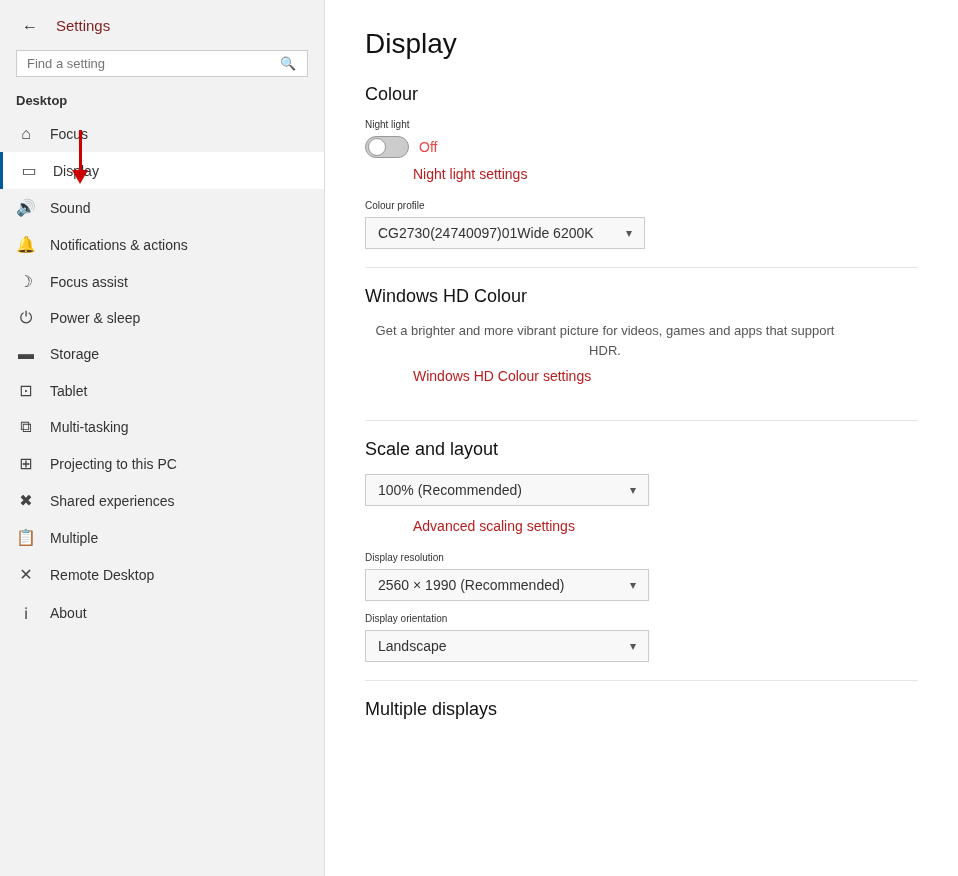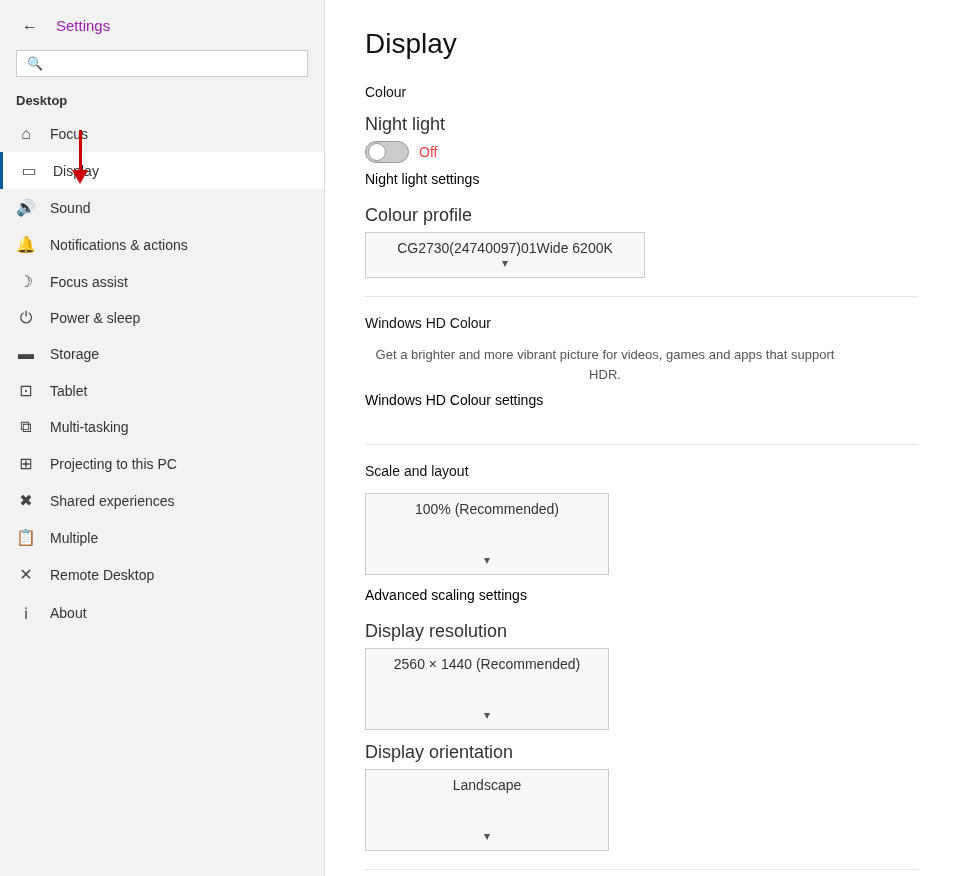--- a/index.html
+++ b/index.html
@@ -26,21 +26,21 @@
       background: none;
       border: none;
       cursor: pointer;
       font-size: 16px;
       color: #333;
       padding: 2px 6px;
     }
     .sidebar-title {
       font-size: 15px;
       font-weight: 400;
-      color: #a21caf;
+      color: #7f1d1d;
     }
     .search-box {
       margin: 6px 16px 12px 16px;
       display: flex;
       align-items: center;
       background: #fff;
       border: 1px solid #ccc;
       padding: 5px 10px;
     }
     .search-box input {
@@ -115,27 +115,27 @@
       padding: 28px 40px;
       overflow-y: auto;
     }
     .page-title {
       font-size: 28px;
       font-weight: 300;
       color: #111;
       margin-bottom: 24px;
     }
     .section-title {
-      font-size: 14px;
+      font-size: 18px;
       font-weight: 400;
       color: #111;
       margin-bottom: 14px;
     }
     .setting-label {
-      font-size: 18px;
+      font-size: 10px;
       color: #333;
       margin-bottom: 6px;
     }
     .toggle-row {
       display: flex;
       align-items: center;
       gap: 10px;
       margin-bottom: 8px;
     }
     .toggle {
@@ -155,62 +155,63 @@
       position: absolute;
       top: 1px;
       left: 2px;
       border: 1px solid #999;
     }
     .toggle-off-label {
       font-size: 14px;
       color: #ef4444;
     }
     .link-text {
-      color: #000000;
+      color: #b91c1c;
       font-size: 14px;
       cursor: pointer;
       margin-bottom: 18px;
       display: inline-block;
+      margin-left: 48px;
     }
     .divider { height: 1px; background: #e5e5e5; margin: 18px 0; }
     .dropdown {
       display: flex;
       align-items: center;
       justify-content: space-between;
       border: 1px solid #ccc;
       background: #f8f8f8;
       padding: 7px 12px;
       cursor: pointer;
       font-size: 14px;
       color: #333;
       margin-bottom: 12px;
-      flex-direction: column;
     }
     .dropdown-wide { width: 280px; }
-    .dropdown-medium { width: 244px; gap: 36px; }
+    .dropdown-medium { width: 284px; gap: 36px; }
     .dropdown-chevron { font-size: 12px; color: #555; }
     .description-text {
       font-size: 13px;
       color: #555;
       margin-bottom: 8px;
       line-height: 1.5;
       max-width: 480px;
       text-align: center;
     }
   </style>
 </head>
 <body>
 
 <div class="sidebar">
   <div class="sidebar-header">
     <button class="back-btn">←</button>
     <span class="sidebar-title">Settings</span>
   </div>
 
   <div class="search-box">
+    <input type="text" placeholder="Find a setting" style="">
     <span class="search-icon-svg">🔍</span>
   </div>
 
   <div class="arrow-annotation">
     <div class="arrow-shaft"></div>
     <div class="arrow-head"></div>
   </div>
 
   <div class="system-label">Desktop</div>
 
@@ -312,21 +313,21 @@
 
     <div class="dropdown dropdown-medium">
       <span>100% (Recommended)</span>
       <span class="dropdown-chevron">▾</span>
     </div>
 
     <a class="link-text">Advanced scaling settings</a>
 
     <div class="setting-label">Display resolution</div>
     <div class="dropdown dropdown-medium">
-      <span>2560 × 1440 (Recommended)</span>
+      <span>2560 × 1990 (Recommended)</span>
       <span class="dropdown-chevron">▾</span>
     </div>
 
     <div class="setting-label">Display orientation</div>
     <div class="dropdown dropdown-medium">
       <span>Landscape</span>
       <span class="dropdown-chevron">▾</span>
     </div>
   </div>
 

